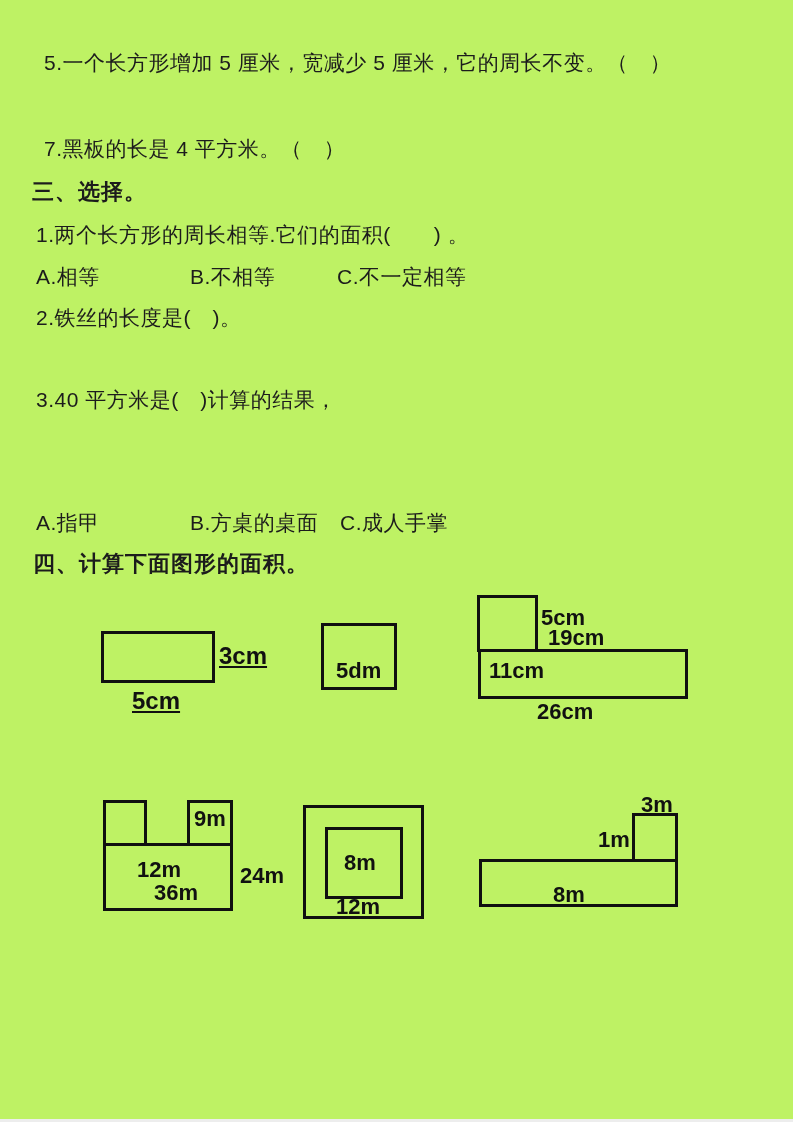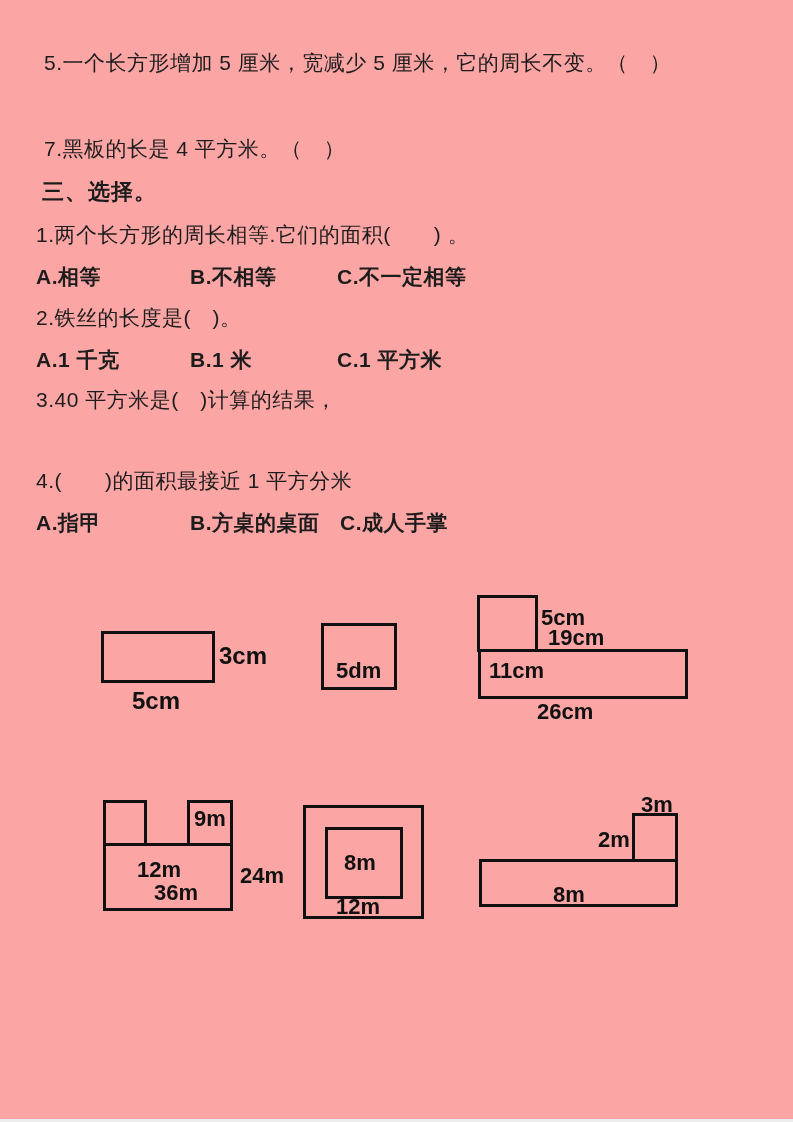--- a/index.html
+++ b/index.html
@@ -2,62 +2,57 @@
 <html><head>
 <meta charset="utf-8">
 <style>
   * { margin:0; padding:0; box-sizing:border-box; }
   html,body { background:#fff; }
   body {
     width:793px; height:1122px; position:relative; overflow:hidden;
     font-family:"Liberation Sans","DejaVu Sans",sans-serif;
     color:#1c1c1c;
   }
-  .page { position:absolute; inset:0; background:#fca5a5; border-bottom:3px solid #ededed; }
+  .page { position:absolute; inset:0; background:#bef264; border-bottom:3px solid #ededed; }
   .line { position:absolute; font-size:21px; line-height:1.25; white-space:nowrap; letter-spacing:0.5px; }
   .heading { font-weight:700; font-size:22px; letter-spacing:1px; }
   .opt-row { position:absolute; height:26px; width:720px; }
-  .opt { position:absolute; top:0; font-size:21px; white-space:nowrap; letter-spacing:0.5px;font-weight:bold; }
+  .opt { position:absolute; top:0; font-size:21px; white-space:nowrap; letter-spacing:0.5px; }
   .shape { position:absolute; border:3px solid #101010; background:transparent; }
   .dim { position:absolute; font-weight:700; font-size:22px; white-space:nowrap; color:#111; }
-  .dim-lg { font-size:24px; }
+  .dim-lg { font-size:24px;text-decoration:underline; }
 </style>
 </head>
 <body>
 
 <div class="page">
 
   <div class="line" style="top:50px;left:44px">5.一个长方形增加 5 厘米，宽减少 5 厘米，它的周长不变。（　）</div>
   <div class="line" style="top:136px;left:44px">7.黑板的长是 4 平方米。（　）</div>
 
-  <div class="line heading" style="top:178px;left:42px">三、选择。</div>
+  <div class="line heading" style="top:178px;left:32px">三、选择。</div>
 
   <div class="line" style="top:222px;left:36px">1.两个长方形的周长相等.它们的面积(　　) 。</div>
   <div class="opt-row" style="top:263px;left:36px">
     <span class="opt" style="left:0">A.相等</span>
     <span class="opt" style="left:154px">B.不相等</span>
     <span class="opt" style="left:301px">C.不一定相等</span>
   </div>
 
   <div class="line" style="top:305px;left:36px">2.铁丝的长度是(　)。</div>
-  <div class="opt-row" style="top:346px;left:36px">
-    <span class="opt" style="left:0">A.1 千克</span>
-    <span class="opt" style="left:154px">B.1 米</span>
-    <span class="opt" style="left:301px">C.1 平方米</span>
-  </div>
 
   <div class="line" style="top:387px;left:36px">3.40 平方米是(　)计算的结果，</div>
 
-  <div class="line" style="top:468px;left:36px">4.(　　)的面积最接近 1 平方分米</div>
   <div class="opt-row" style="top:509px;left:36px">
     <span class="opt" style="left:0">A.指甲</span>
     <span class="opt" style="left:154px">B.方桌的桌面</span>
     <span class="opt" style="left:304px">C.成人手掌</span>
   </div>
 
+  <div class="line heading" style="top:550px;left:33px">四、计算下面图形的面积。</div>
 
   <div class="shape" style="left:101px;top:631px;width:114px;height:52px"></div>
   <div class="dim dim-lg" style="left:219px;top:642px">3cm</div>
   <div class="dim dim-lg" style="left:132px;top:687px">5cm</div>
 
   <div class="shape" style="left:321px;top:623px;width:76px;height:67px"></div>
   <div class="dim" style="left:336px;top:658px">5dm</div>
 
   <div class="shape" style="left:477px;top:595px;width:61px;height:57px"></div>
   <div class="shape" style="left:478px;top:649px;width:210px;height:50px"></div>
@@ -75,16 +70,16 @@
   <div class="dim" style="left:154px;top:880px">36m</div>
 
   <div class="shape" style="left:303px;top:805px;width:121px;height:114px"></div>
   <div class="shape" style="left:325px;top:827px;width:78px;height:72px"></div>
   <div class="dim" style="left:344px;top:850px">8m</div>
   <div class="dim" style="left:336px;top:894px">12m</div>
 
   <div class="shape" style="left:632px;top:813px;width:46px;height:49px"></div>
   <div class="shape" style="left:479px;top:859px;width:199px;height:48px"></div>
   <div class="dim" style="left:641px;top:792px">3m</div>
-  <div class="dim" style="left:598px;top:827px">2m</div>
+  <div class="dim" style="left:598px;top:827px">1m</div>
   <div class="dim" style="left:553px;top:882px">8m</div>
 
 </div>
 
 </body></html>

